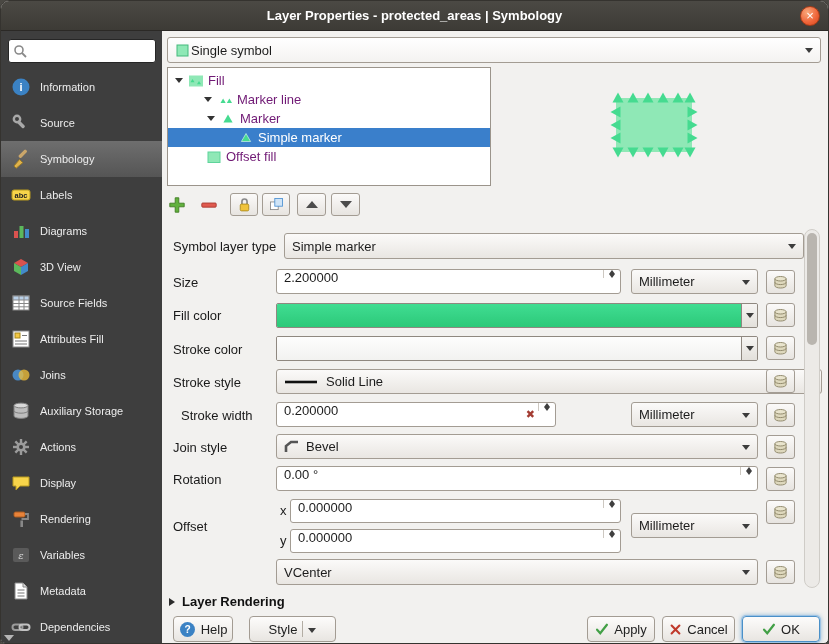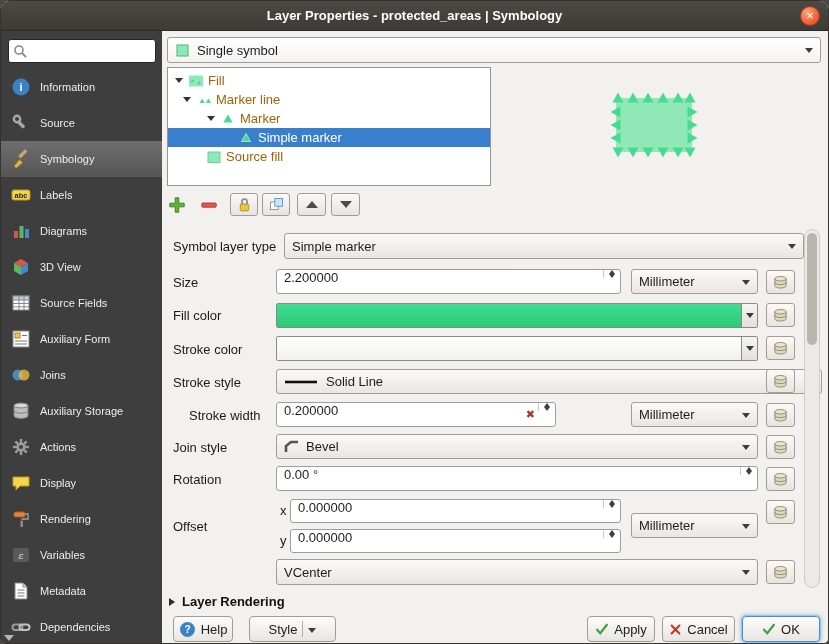--- a/index.html
+++ b/index.html
@@ -26,21 +26,21 @@
 .spin input{flex:1;min-width:0;border:none;outline:none;padding:0 7px;font-size:13px;font-family:inherit;color:#1c1c1c;background:transparent}
 .spin-arrows{width:17px;border-left:1px solid #cdc8c1;display:flex;flex-direction:column}
 .spin-up,.spin-down{flex:1;display:flex;align-items:center;justify-content:center}
 .spin-up i{width:0;height:0;border-left:3.5px solid transparent;border-right:3.5px solid transparent;border-bottom:4.5px solid #3f3f3f}
 .spin-down i{width:0;height:0;border-left:3.5px solid transparent;border-right:3.5px solid transparent;border-top:4.5px solid #3f3f3f}
 .clear-x{align-self:center;color:#a33c32;font-size:11px;padding:0 3px;line-height:1}
 .ov-btn{position:absolute;width:29px;height:24px;background:linear-gradient(#fbfaf9,#e7e4e0);border:1px solid #a39c93;border-radius:3px;display:flex;align-items:center;justify-content:center}
 .flabel{position:absolute;color:#1a1a1a}
 
 .tree{position:absolute;left:166px;top:66px;width:324px;height:119px;background:#fff;border:1px solid #9b948b;padding-top:3px}
-.trow{height:19px;display:flex;align-items:center;gap:4px;color:#a16207}
+.trow{height:19px;display:flex;align-items:center;gap:4px;color:#701a75}
 .trow.selected{background:#3a7fcb;color:#fff}
 .texp{width:0;height:0;border-left:4px solid transparent;border-right:4px solid transparent;border-top:5px solid #333;margin-right:1px}
 .ticon{width:16px;height:16px;flex:0 0 16px}
 
 .color-widget{position:absolute;border:1px solid #8f8880;border-radius:2px;display:flex;overflow:hidden}
 .cw-bar{flex:1}
 .cw-arrow{width:16px;border-left:1px solid #8f8880;background:linear-gradient(#f6f5f3,#e3e0db);display:flex;align-items:center;justify-content:center}
 .cw-arrow i{width:0;height:0;border-left:4px solid transparent;border-right:4px solid transparent;border-top:5px solid #3c3c3c}
 
 .btn{position:absolute;height:26px;background:linear-gradient(#fdfcfb,#e8e5e1);border:1px solid #a39c93;border-radius:4px;display:flex;align-items:center;justify-content:center;gap:5px;font-size:13px;color:#222}
@@ -136,21 +136,21 @@
         <span class="nlabel">Source Fields</span>
       </div>
       <div class="nav-item">
         <span class="nicon"><svg width="20" height="20" viewBox="0 0 20 20">
               <rect x="2" y="2" width="16" height="16" fill="#fff" stroke="#888"></rect>
               <rect x="4" y="4" width="5" height="5" fill="#f2c744" stroke="#a8871a"></rect>
               <line x1="11" y1="6.5" x2="16" y2="6.5" stroke="#777"></line>
               <line x1="4" y1="12" x2="16" y2="12" stroke="#777"></line>
               <line x1="4" y1="15" x2="16" y2="15" stroke="#777"></line>
             </svg></span>
-        <span class="nlabel">Auxiliary Form</span>
+        <span class="nlabel">Attributes Fill</span>
       </div>
       <div class="nav-item">
         <span class="nicon"><svg width="20" height="20" viewBox="0 0 20 20">
               <circle cx="7" cy="10" r="5.5" fill="#4a90d2" opacity="0.9"></circle>
               <circle cx="13" cy="10" r="5.5" fill="#f3c13a" opacity="0.75"></circle>
             </svg></span>
         <span class="nlabel">Joins</span>
       </div>
       <div class="nav-item">
         <span class="nicon"><svg width="20" height="20" viewBox="0 0 20 20">
@@ -214,35 +214,35 @@
     </div>
     <span class="scroll-hint"></span>
   </div>
 
   <div class="combo white" style="left:166px;top:36px;width:654px;height:26px">
     <span class="bicon">
         <svg width="15" height="15" viewBox="0 0 15 15">
           <rect x="2" y="2" width="11" height="11" fill="#8fe8b6" stroke="#45b97c"></rect>
         </svg>
       </span>
-    <span style="margin-left:7px">Single symbol</span>
+    <span style="margin-left:1px">Single symbol</span>
     <i class="carrow"></i>
   </div>
 
   <div class="tree">
     <div class="trow" style="padding-left:7px">
       <i class="texp"></i>
       <span class="ticon"><svg width="16" height="16" viewBox="0 0 16 16">
             <rect x="1" y="2.5" width="14" height="11" fill="#8fe8b6"></rect>
             <path d="M4.5 6 l2 3.2 h-4 z" fill="#45db90"></path>
             <path d="M11 8 l2 3.2 h-4 z" fill="#45db90"></path>
           </svg></span>
       <span>Fill</span>
     </div>
-    <div class="trow" style="padding-left:15px">
+    <div class="trow" style="padding-left:36px">
       <i class="texp"></i>
       <span class="ticon"><svg width="16" height="16" viewBox="0 0 16 16">
             <path d="M3.5 11 l2.6-4.4 2.6 4.4 z" fill="#45db90"></path>
             <path d="M9.8 11 l2.6-4.4 2.6 4.4 z" fill="#45db90"></path>
           </svg></span>
       <span>Marker line</span>
     </div>
     <div class="trow" style="padding-left:39px">
       <i class="texp"></i>
       <span class="ticon"><svg width="16" height="16" viewBox="0 0 16 16">
@@ -253,21 +253,21 @@
     <div class="trow selected" style="padding-left:70px">
       <span class="ticon"><svg width="16" height="16" viewBox="0 0 16 16">
             <path d="M8 3.5 l4.6 8 h-9.2 z" fill="#45db90" stroke="#e8fff2" stroke-width="0.6"></path>
           </svg></span>
       <span>Simple marker</span>
     </div>
     <div class="trow" style="padding-left:38px">
       <span class="ticon"><svg width="16" height="16" viewBox="0 0 16 16">
             <rect x="2" y="3" width="12" height="10.5" fill="#8fe8b6" stroke="#5ed49b"></rect>
           </svg></span>
-      <span>Source fill</span>
+      <span>Offset fill</span>
     </div>
   </div>
 
   <svg style="position:absolute;left:598px;top:84px" width="110" height="80" viewBox="0 0 104 80">
     <defs>
         <path id="tri" d="M0,-5.5 L5.5,4.5 L-5.5,4.5 Z"></path>
       </defs>
     <rect x="14" y="13" width="76" height="54" fill="#8fe8b6"></rect>
     <g fill="#45db90">
       <use href="#tri" transform="translate(16,13)"></use>
@@ -318,21 +318,21 @@
     </span>
   <span class="tool-btn" style="left:330px;width:29px">
       <i class="down-tri"></i>
     </span>
 
   <span class="flabel" style="left:172px;top:238px">Symbol layer type</span>
   <span class="flabel" style="left:172px;top:274px">Size</span>
   <span class="flabel" style="left:172px;top:307px">Fill color</span>
   <span class="flabel" style="left:172px;top:341px">Stroke color</span>
   <span class="flabel" style="left:172px;top:374px">Stroke style</span>
-  <span class="flabel" style="left:188px;top:407px">Stroke width</span>
+  <span class="flabel" style="left:180px;top:407px">Stroke width</span>
   <span class="flabel" style="left:172px;top:439px">Join style</span>
   <span class="flabel" style="left:172px;top:471px">Rotation</span>
   <span class="flabel" style="left:172px;top:518px">Offset</span>
   <span class="flabel" style="left:279px;top:502px">x</span>
   <span class="flabel" style="left:279px;top:532px">y</span>
 
   <div class="combo" style="left:283px;top:232px;width:520px;height:26px">
     <span>Simple marker</span>
     <i class="carrow"></i>
   </div>

